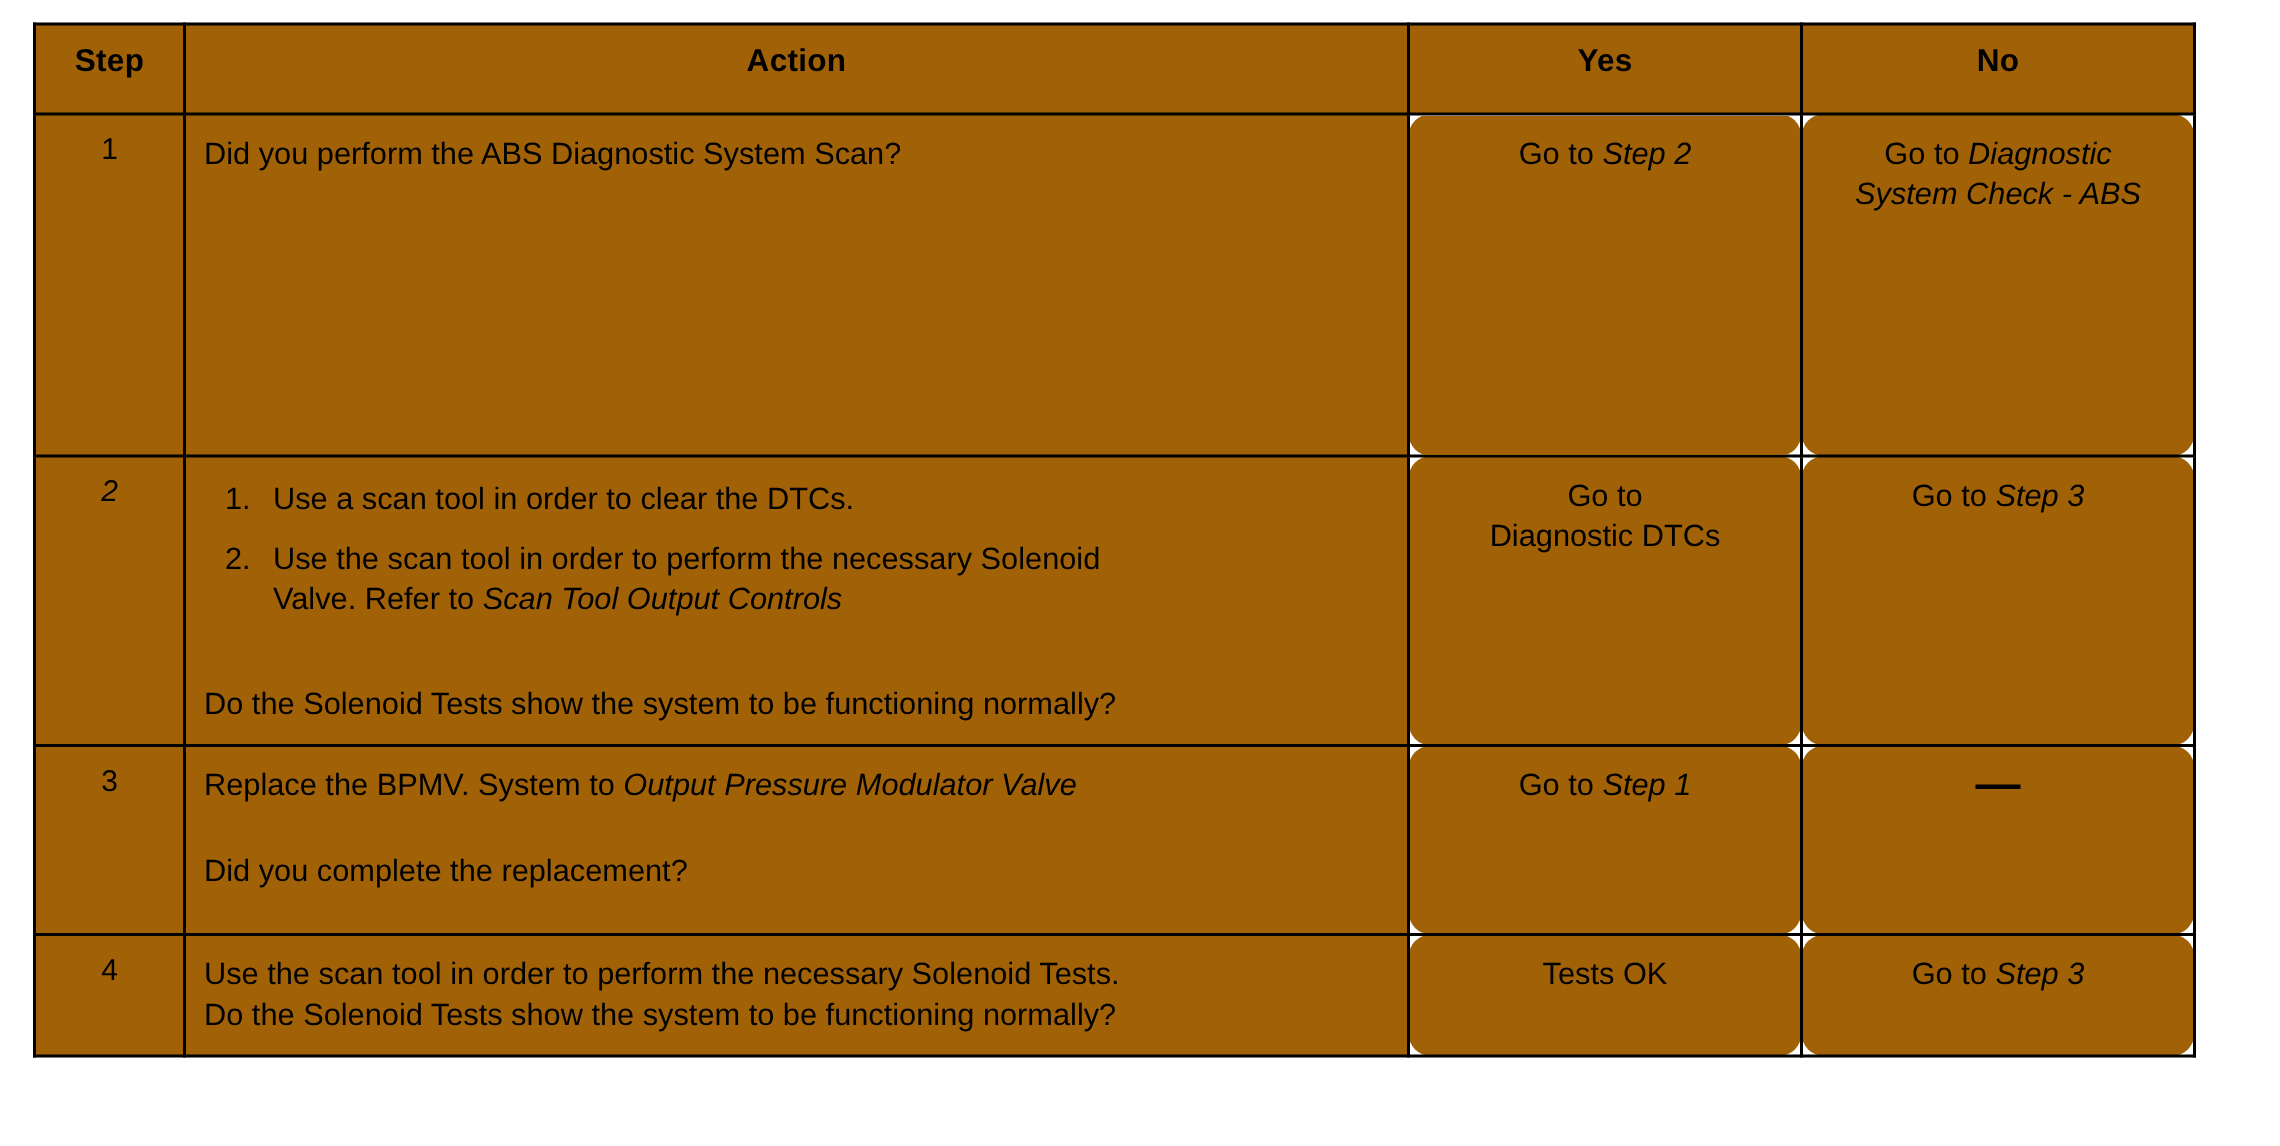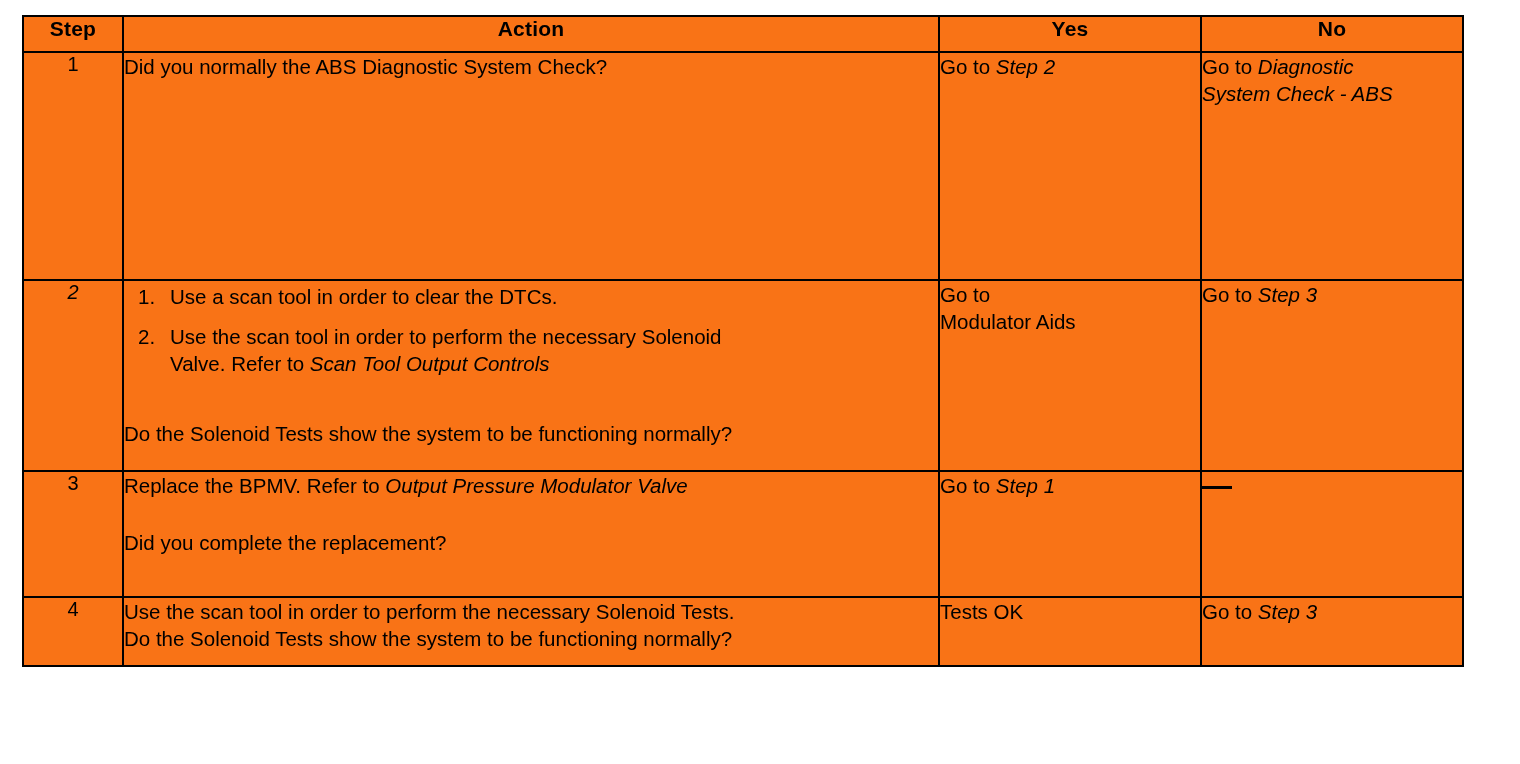--- a/index.html
+++ b/index.html
@@ -28,23 +28,23 @@
     left: 22px;
     top: 15px;
     width: 1440px;
     border-collapse: collapse;
     table-layout: fixed;
     background: #ffffff;
   }
 
   .dtable td, .dtable th {
     border: 2.5px solid #000000;
-    padding: 0;
+    padding: 12px;
     vertical-align: top;
-    background: #f97316;
+    background: #a16207;
   }
 
   
   col.c-step   { width: 100px; }
   col.c-action { width: 816px; }
   col.c-yes    { width: 262px; }
   col.c-no     { width: 262px; }
 
   
   .hdr-cell {
@@ -85,23 +85,25 @@
   }
   .ol-list li .marker {
     position: absolute;
     left: 14px;
     top: 0;
   }
   .gap-mid   { height: 30px; }
 
   
   .ans-cell {
+    text-align: center;
     font-size: 20.5px;
     line-height: 1.32;
     padding: 4px 6px;
+    border-radius: 15px;
   }
   .ans-top    { vertical-align: top; }
   .ans-bottom { vertical-align: bottom; padding-bottom: 10px; }
   .ans-middle { vertical-align: middle; }
 
   .ital { font-style: italic; }
 
   .dash {
     display: inline-block;
     width: 30px;
@@ -153,21 +155,21 @@
         <th class="hdr-cell">No</th>
       </tr>
     </thead>
 
     <tbody>
 
       <tr class="r1">
         <td class="step-cell">1</td>
 
         <td class="action-cell">
-          <div class="action-line">Did you normally the ABS Diagnostic System Check?</div>
+          <div class="action-line">Did you perform the ABS Diagnostic System Scan?</div>
         </td>
 
         <td class="ans-cell ans-bottom row1-yes">
           <span>Go to </span><span class="ital">Step 2</span>
         </td>
 
         <td class="ans-cell ans-top row1-no">
           <span>Go to </span><span class="ital">Diagnostic</span>
           <div class="ital">System Check - ABS</div>
         </td>
@@ -187,33 +189,33 @@
               <span>Use the scan tool in order to perform the necessary Solenoid</span>
               <div><span>Valve. Refer to </span><span class="ital">Scan Tool Output Controls</span></div>
             </li>
           </ul>
           <div class="gap-mid"></div>
           <div class="action-line">Do the Solenoid Tests show the system to be functioning normally?</div>
         </td>
 
         <td class="ans-cell ans-bottom">
           <div>Go to</div>
-          <div>Modulator Aids</div>
+          <div>Diagnostic DTCs</div>
         </td>
 
         <td class="ans-cell ans-bottom">
           <span>Go to </span><span class="ital">Step 3</span>
         </td>
       </tr>
 
       <tr class="r3">
         <td class="step-cell">3</td>
 
         <td class="action-cell">
-          <div class="action-line"><span>Replace the BPMV. Refer to </span><span class="ital">Output Pressure Modulator Valve</span></div>
+          <div class="action-line"><span>Replace the BPMV. System to </span><span class="ital">Output Pressure Modulator Valve</span></div>
           <div class="gap-mid"></div>
           <div class="action-line">Did you complete the replacement?</div>
         </td>
 
         <td class="ans-cell ans-bottom">
           <span>Go to </span><span class="ital">Step 1</span>
         </td>
 
         <td class="ans-cell ans-middle">
           <span class="dash"></span>

